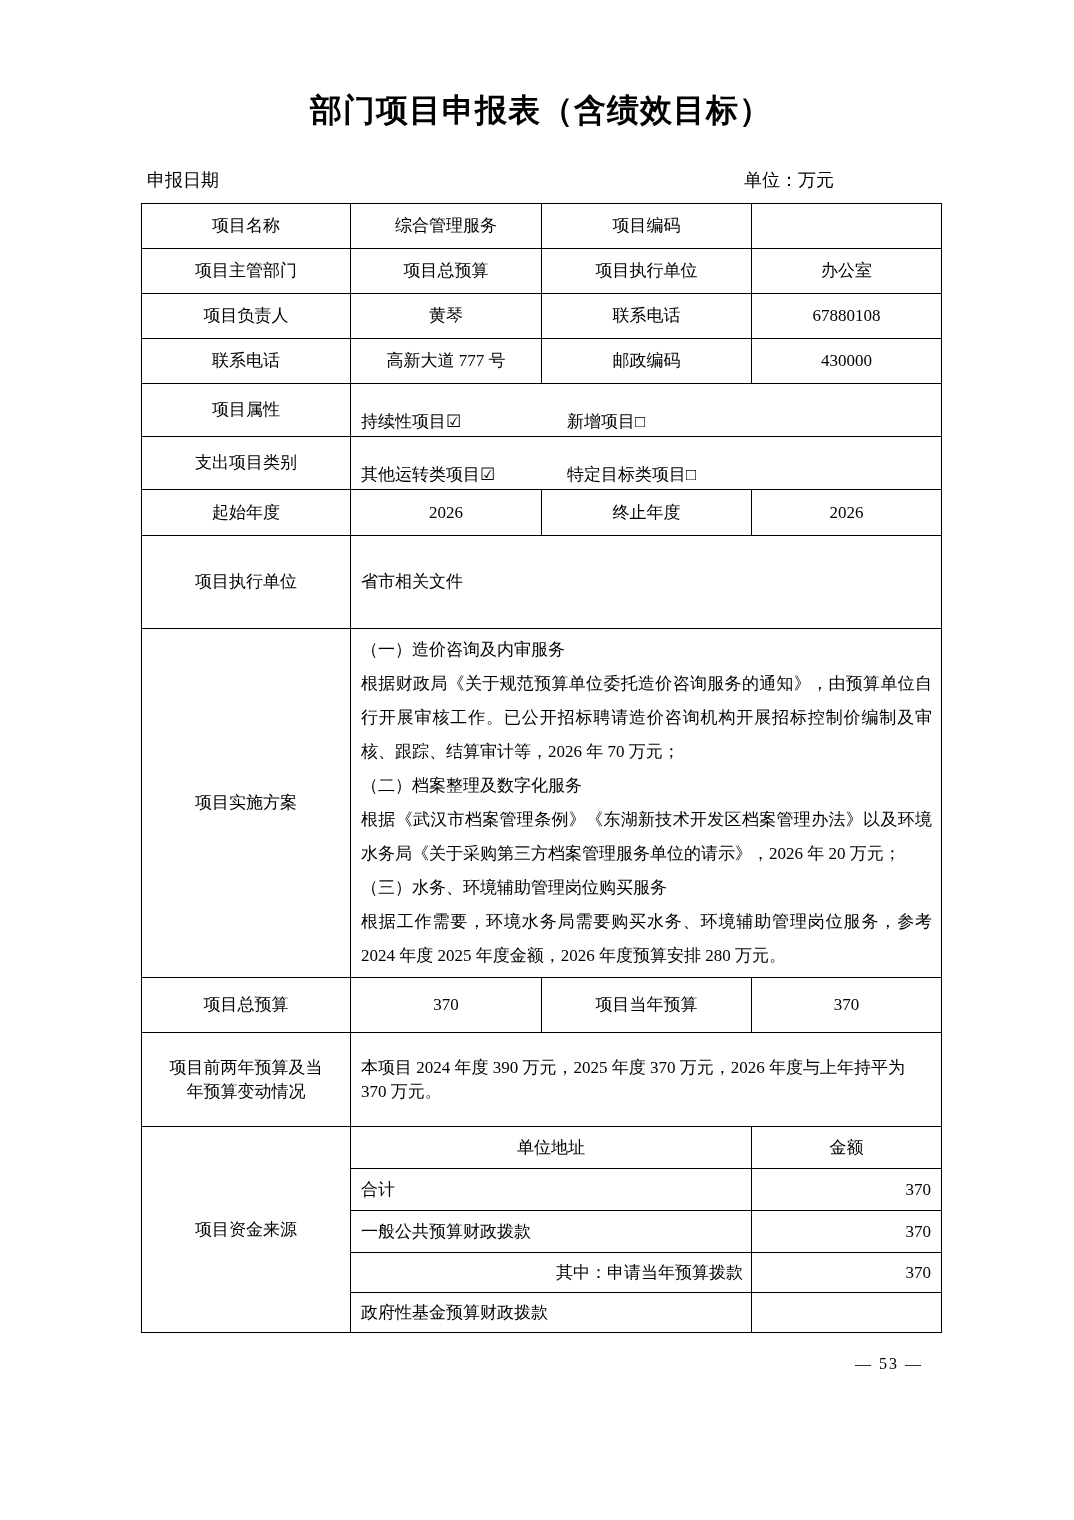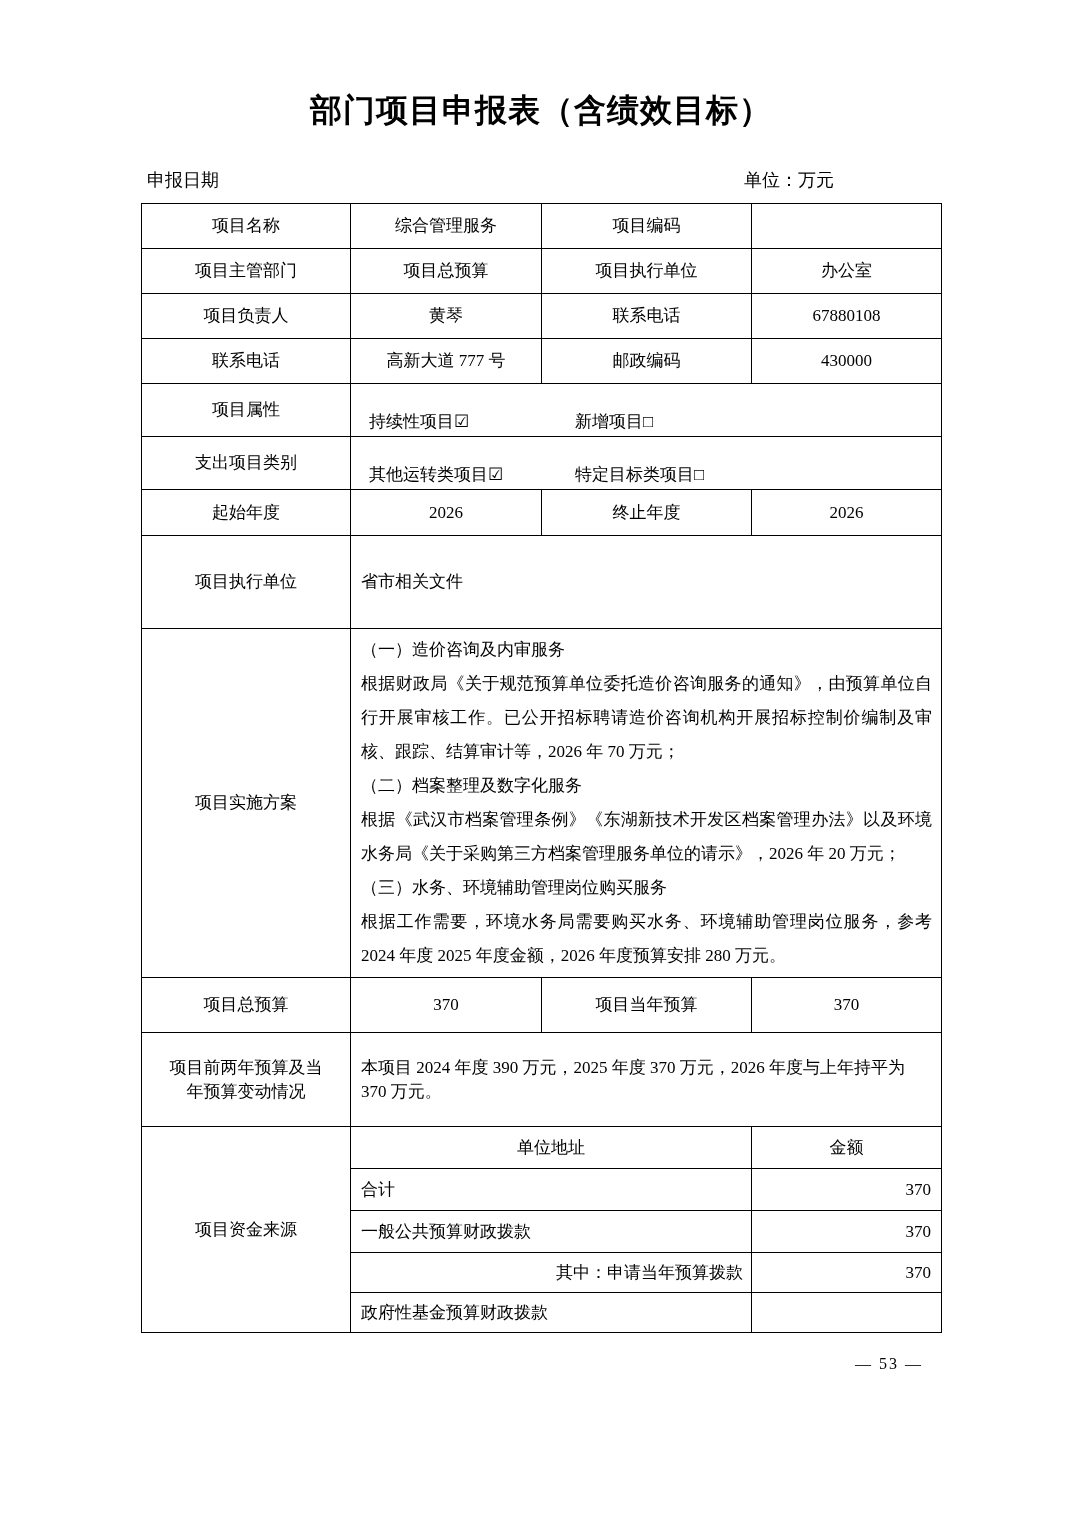--- a/index.html
+++ b/index.html
@@ -64,21 +64,21 @@
   .h40 { height: 40px; }
 
   td.left  { text-align: left;  padding-left: 10px; }
   td.right { text-align: right; padding-right: 10px; }
   td.indent { padding-left: 30px; text-align: right; }
   td.plan-cell {
     text-align: justify;
     line-height: 34px;
     padding: 4px 9px 4px 10px;
   }
-  .opt-first { display: inline-block; width: 206px; margin-left: 8px; }
+  .opt-first { display: inline-block; width: 206px; }
 
   .small-label { font-size: 16px; }
 
   .page-number {
     position: absolute;
     top: 1355px;
     right: 18px;
     font-size: 16px;
     letter-spacing: 2px;
   }

